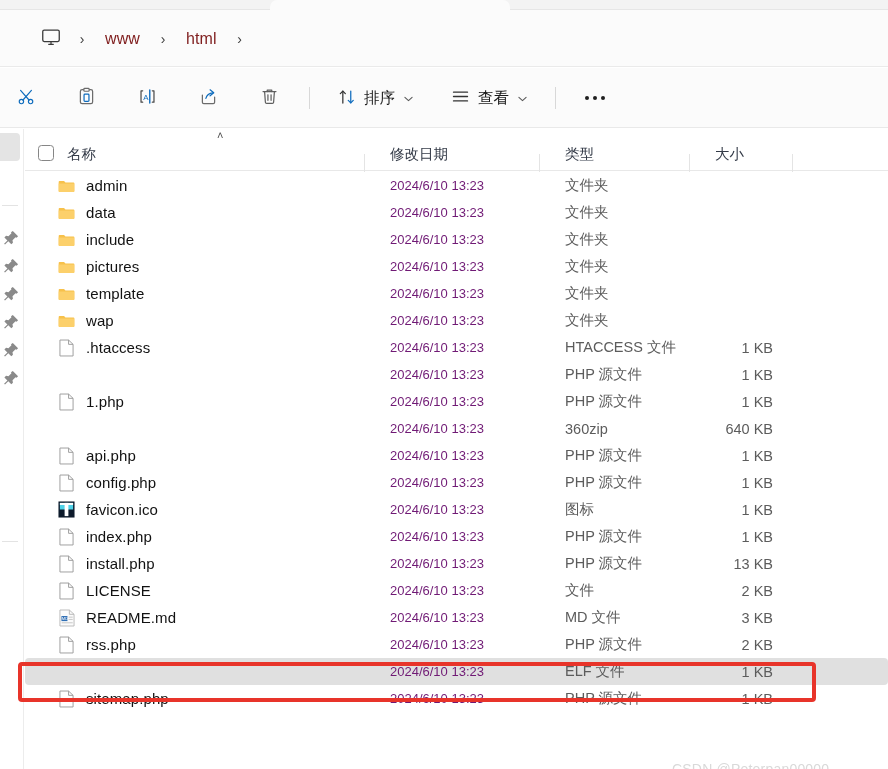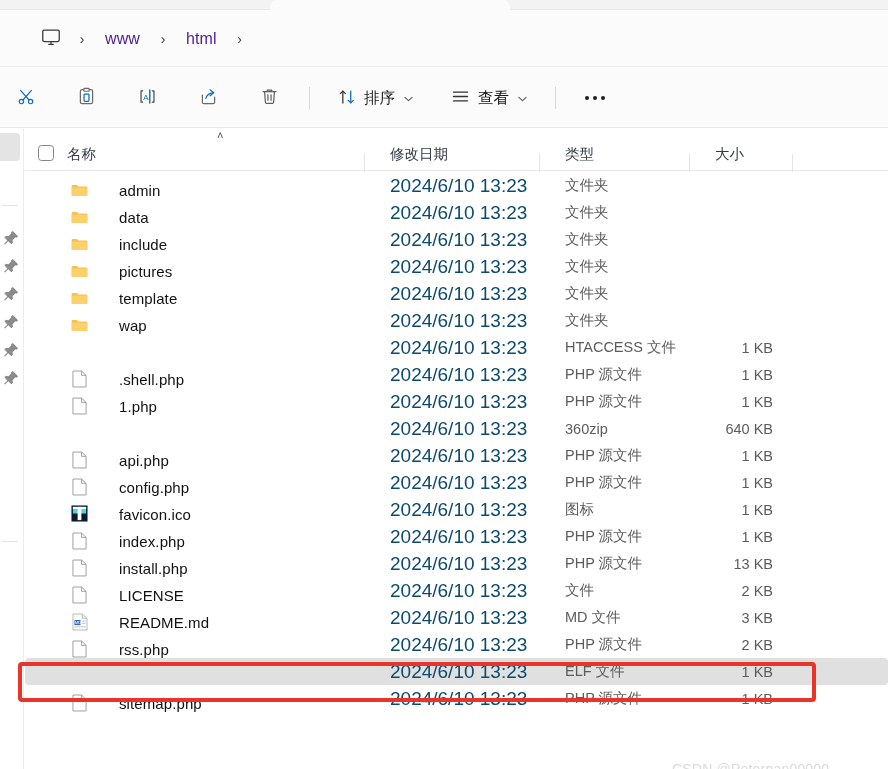--- a/index.html
+++ b/index.html
@@ -67,21 +67,21 @@
     color: #3c3c3c;
     font-size: 14px;
     font-weight: 400;
   }
   .crumb-text {
     display: flex;
     align-items: center;
     padding: 0 9px;
     height: 28px;
     border-radius: 4px;
-    color: #4c1d95;
+    color: #7f1d1d;
     font-size: 16px;
     letter-spacing: .1px;
   }
 
   
   .commandbar {
     position: absolute;
     left: 0; top: 68px;
     width: 888px; height: 60px;
     background: #fbfbfb;
@@ -223,30 +223,29 @@
     align-items: center;
     border-radius: 4px;
   }
   .row.selected { background: #e0e0e0; }
 
   .cell-name {
     position: absolute;
     left: 0; width: 340px;
     height: 27px;
     display: flex;
-    align-items: flex-end;
-    padding-left: 21px;
-    gap: 20px;
+    align-items: center;
+    padding-left: 8px;
   }
   .cell-date {
     position: absolute;
     left: 340px; width: 175px;
     padding-left: 25px;
-    font-size: 19px;
-    color: #0c4a6e;
+    font-size: 13px;
+    color: #701a75;
   }
   .cell-type {
     position: absolute;
     left: 515px; width: 150px;
     padding-left: 25px;
     font-size: 14.5px;
     color: #5c5c5c;
   }
   .cell-size {
     position: absolute;
@@ -589,34 +588,34 @@
               <path d="M0.8 5.2h18.4V14a1 1 0 0 1-1 1H1.8a1 1 0 0 1-1-1z" fill="#fcd06b"></path>
             </svg>
           </span>
           <span class="fname">wap</span>
         </div>
         <div class="cell-date">2024/6/10 13:23</div>
         <div class="cell-type">文件夹</div>
         <div class="cell-size"></div>
       </div>
       <div class="row">
+        <div class="cell-name">
+          <span class="ficon name-indent">
+            <svg width="15" height="18" viewBox="0 0 16 19">
+              <path d="M1 1h9.2L15 5.6V18H1z" fill="#ffffff" stroke="#9a9a9a" stroke-width="1"></path>
+              <path d="M10.2 1v4.6H15" fill="none" stroke="#9a9a9a" stroke-width="1"></path>
+            </svg>
+          </span>
+          <span class="fname">.htaccess</span>
+        </div>
         <div class="cell-date">2024/6/10 13:23</div>
         <div class="cell-type">HTACCESS 文件</div>
         <div class="cell-size">1 KB</div>
       </div>
       <div class="row">
-        <div class="cell-name">
-          <span class="ficon name-indent">
-            <svg width="15" height="18" viewBox="0 0 16 19">
-              <path d="M1 1h9.2L15 5.6V18H1z" fill="#ffffff" stroke="#9a9a9a" stroke-width="1"></path>
-              <path d="M10.2 1v4.6H15" fill="none" stroke="#9a9a9a" stroke-width="1"></path>
-            </svg>
-          </span>
-          <span class="fname">.shell.php</span>
-        </div>
         <div class="cell-date">2024/6/10 13:23</div>
         <div class="cell-type">PHP 源文件</div>
         <div class="cell-size">1 KB</div>
       </div>
       <div class="row">
         <div class="cell-name">
           <span class="ficon name-indent">
             <svg width="15" height="18" viewBox="0 0 16 19">
               <path d="M1 1h9.2L15 5.6V18H1z" fill="#ffffff" stroke="#9a9a9a" stroke-width="1"></path>
               <path d="M10.2 1v4.6H15" fill="none" stroke="#9a9a9a" stroke-width="1"></path>

